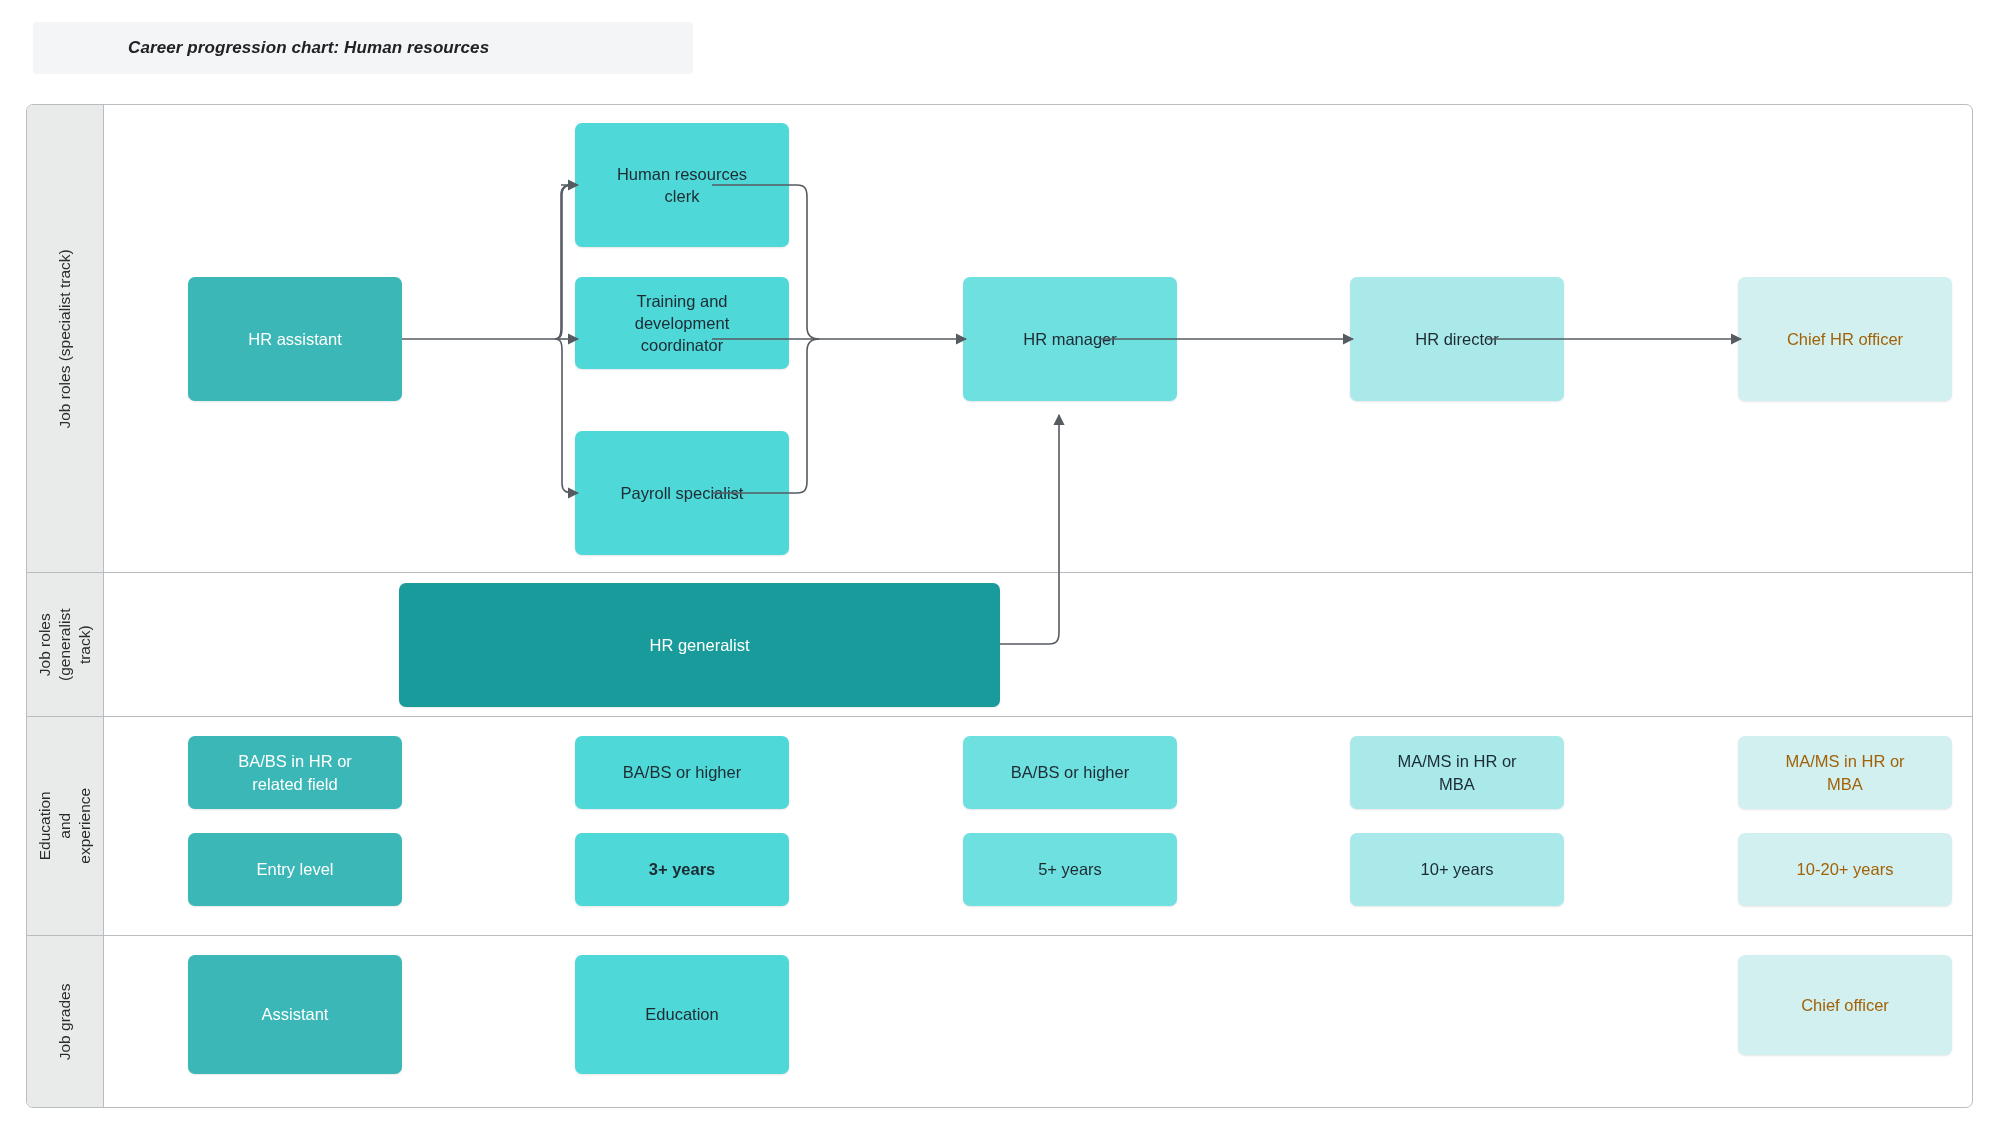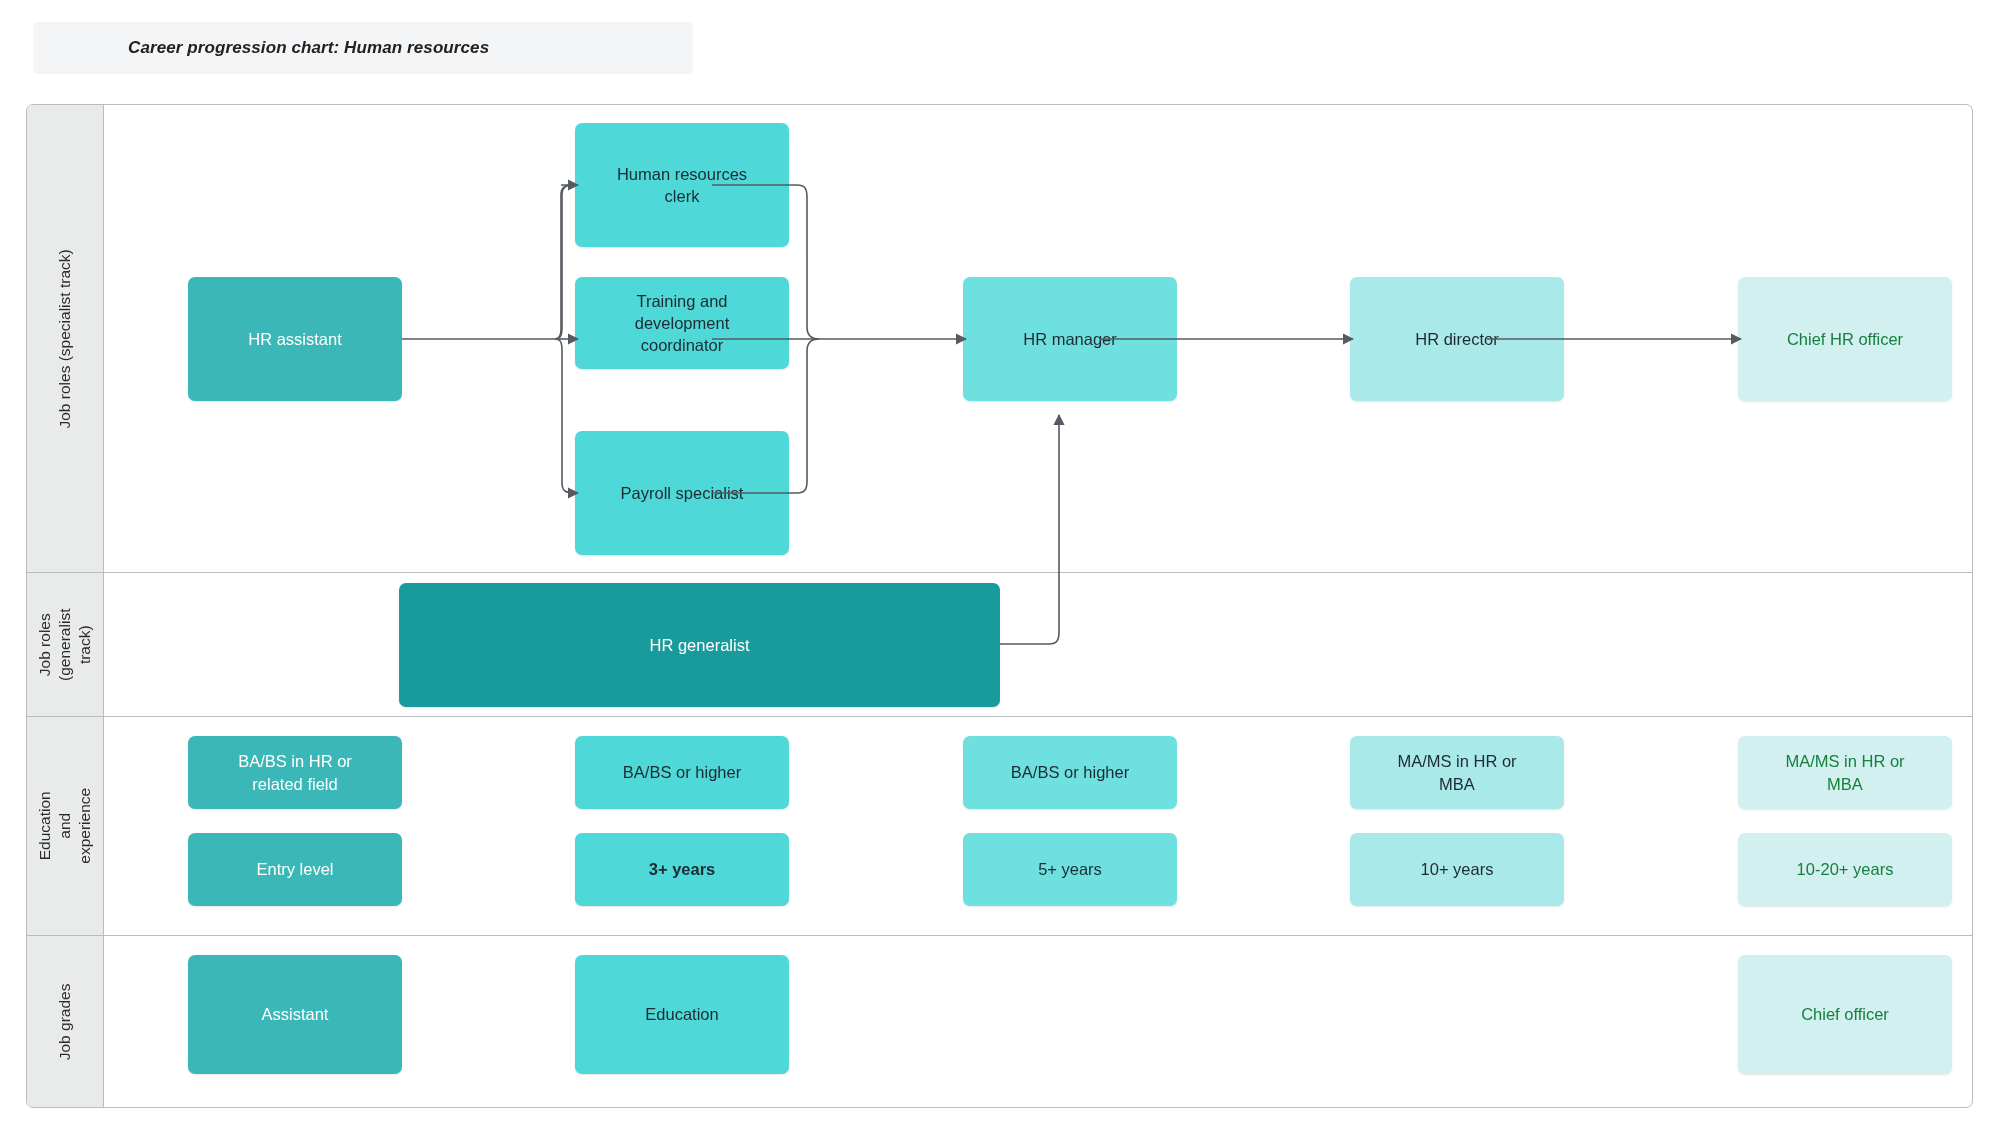--- a/index.html
+++ b/index.html
@@ -82,21 +82,21 @@
     font-size: 16.5px;
     line-height: 1.35;
     padding: 4px 9px;
     box-shadow: 0 1px 2px rgba(0,0,0,0.10);
     white-space: pre-line;
   }
   .t1 { background: #3ab7b6; color: #ffffff; }
   .t2 { background: #4fd8d8; color: #1d2b33; }
   .t3 { background: #6fe0e0; color: #1d2b33; }
   .t4 { background: #a9e9ea; color: #1d2b33; }
-  .t5 { background: #d3f0f1; color: #15803d; }
+  .t5 { background: #d3f0f1; color: #a16207; }
   .t0 { background: #1a9b9b; color: #ffffff; }
 
   
   #wires { position: absolute; left: 0; top: 0; width: 1945px; height: 1004px; pointer-events: none; }
 </style>
 </head>
 <body>
 
 <div id="stage">
 
@@ -160,21 +160,21 @@
       </div>
     </div>
 
     <div class="row" id="row-grades">
       <div class="row-label">
         <div class="row-label-text">Job grades</div>
       </div>
       <div class="row-body">
         <div class="node t1" style="left:84px; top:19px; width:214px; height:119px;">Assistant</div>
         <div class="node t2" style="left:471px; top:19px; width:214px; height:119px;">Education</div>
-        <div class="node t5" style="left:1634px; top:19px; width:214px; height:119px;">Chief officer</div>
+        <div class="node t5" style="left:1634px; top:19px; width:214px; height:100px;">Chief officer</div>
       </div>
     </div>
 
     <svg id="wires" viewBox="0 0 1945 1004" width="1945" height="1004">
       <defs>
         <marker id="arrow" viewBox="0 0 10 10" refX="9" refY="5" markerWidth="7" markerHeight="7" orient="auto-start-reverse">
           <path d="M 0 0 L 10 5 L 0 10 z" fill="#555b60"></path>
         </marker>
       </defs>
       <g fill="none" stroke="#555b60" stroke-width="1.6">

